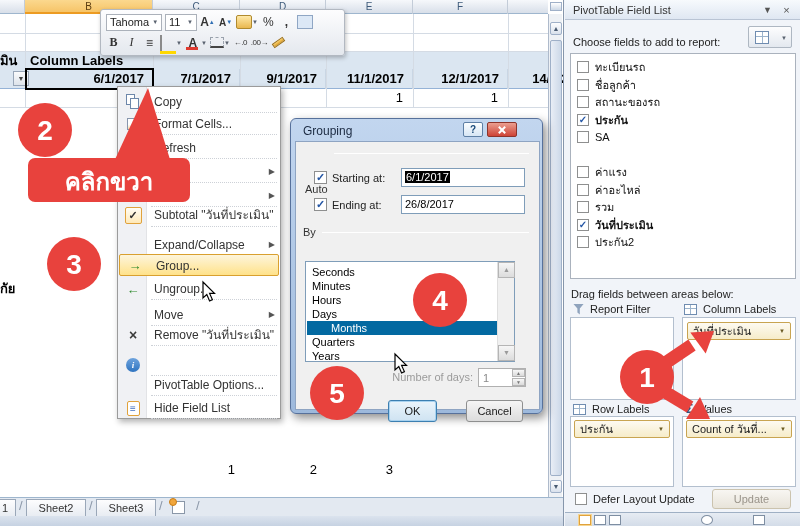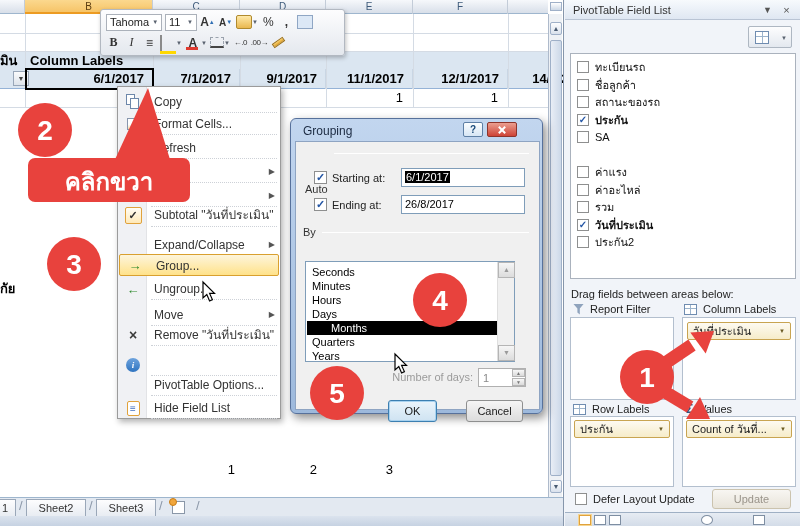--- a/index.html
+++ b/index.html
@@ -79,21 +79,21 @@
   #dlg-close i:last-child { transform:translate(-50%,-50%) rotate(-45deg); }
   #dlg-body { position:absolute; left:4px; top:22px; width:245px; height:269px; background:#f0f0f0; border:1px solid #8ea4c2; }
   .gline { position:absolute; height:1px; background:#cdcdcd; border-bottom:1px solid #fff; }
   .glabel { position:absolute; font-size:11px; color:#333; background:#f0f0f0; padding:0 2px; }
   .w7chk { position:absolute; width:13px; height:13px; background:#fff; border:1px solid #8e8f8f; font-size:11px; font-weight:bold; color:#2456a5; line-height:11px; text-align:center; }
   .w7lbl { position:absolute; font-size:11px; color:#222; }
   .w7txt { position:absolute; width:124px; height:19px; background:#fff; border:1px solid #7f9db9; font-size:11px; color:#000; line-height:17px; padding-left:3px; }
   .selval { background:#000; color:#fff; padding:0 1px; }
   #bylist { position:absolute; left:9px; top:119px; width:210px; height:101px; background:#fff; border:1px solid #7f9db9; }
   .lopt { position:absolute; left:1px; width:190px; height:14px; font-size:11px; color:#000; line-height:14px; padding-left:5px; }
-  .lopt.sel { background:#000000; color:#fff;padding-left:24px; }
+  .lopt.sel { background:#0369a1; color:#fff;padding-left:24px; }
   #lscroll { position:absolute; right:0; top:0; width:17px; height:99px; background:#f0f0f0; border-left:1px solid #dfdfdf; }
   .larr { position:absolute; left:0; width:17px; height:16px; background:linear-gradient(#f6f6f6,#dcdcdc); border:1px solid #b5b5b5; font-size:7px; color:#9a9a9a; text-align:center; line-height:14px; }
   #daysrow .dlabel { position:absolute; left:55px; top:229px; width:122px; text-align:right; font-size:11px; color:#9b9b9b; }
   #spinner { position:absolute; left:182px; top:226px; width:48px; height:19px; background:#fff; border:1px solid #b0b0b0; }
   #spinner .v { position:absolute; left:4px; top:1px; font-size:11px; color:#8a8a8a; line-height:16px; }
   .spbtn { position:absolute; right:0; width:13px; height:8px; background:linear-gradient(#f8f8f8,#dadada); border:1px solid #b5b5b5; font-size:5px; color:#777; text-align:center; line-height:7px; }
   .dlgbtn { position:absolute; top:258px; height:22px; font-size:11px; color:#1a1a1a; text-align:center; line-height:20px; border-radius:3px; }
   #okbtn { left:92px; width:49px; background:linear-gradient(#eaf4fb,#cfe3f2); border:1px solid #3c7fb1; box-shadow:0 0 0 1px #a8d2ef inset; }
   #cancelbtn { left:170px; width:57px; background:linear-gradient(#f5f5f5,#dcdcdc); border:1px solid #8e8f8f; }
 
@@ -392,20 +392,21 @@
 
   <div class="abs" id="panel">
     <div id="ptitle">PivotTable Field List</div>
     <div class="pwinbtn" style="left:196px;"><span>▼</span></div>
     <div class="pwinbtn" style="left:215px;font-size:11px;"><span>×</span></div>
 
     <div id="playout">
         <span class="gicon"></span>
         <span class="dar">▼</span>
       </div>
+    <div class="plbl" style="left:9px;top:36px;">Choose fields to add to report:</div>
 
     <div id="fieldsbox">
       <div class="frow" style="top:5px;">
           <span class="fchk"></span>
           <span>ทะเบียนรถ</span>
         </div>
       <div class="frow" style="top:23px;">
           <span class="fchk"></span>
           <span>ชื่อลูกค้า</span>
         </div>

